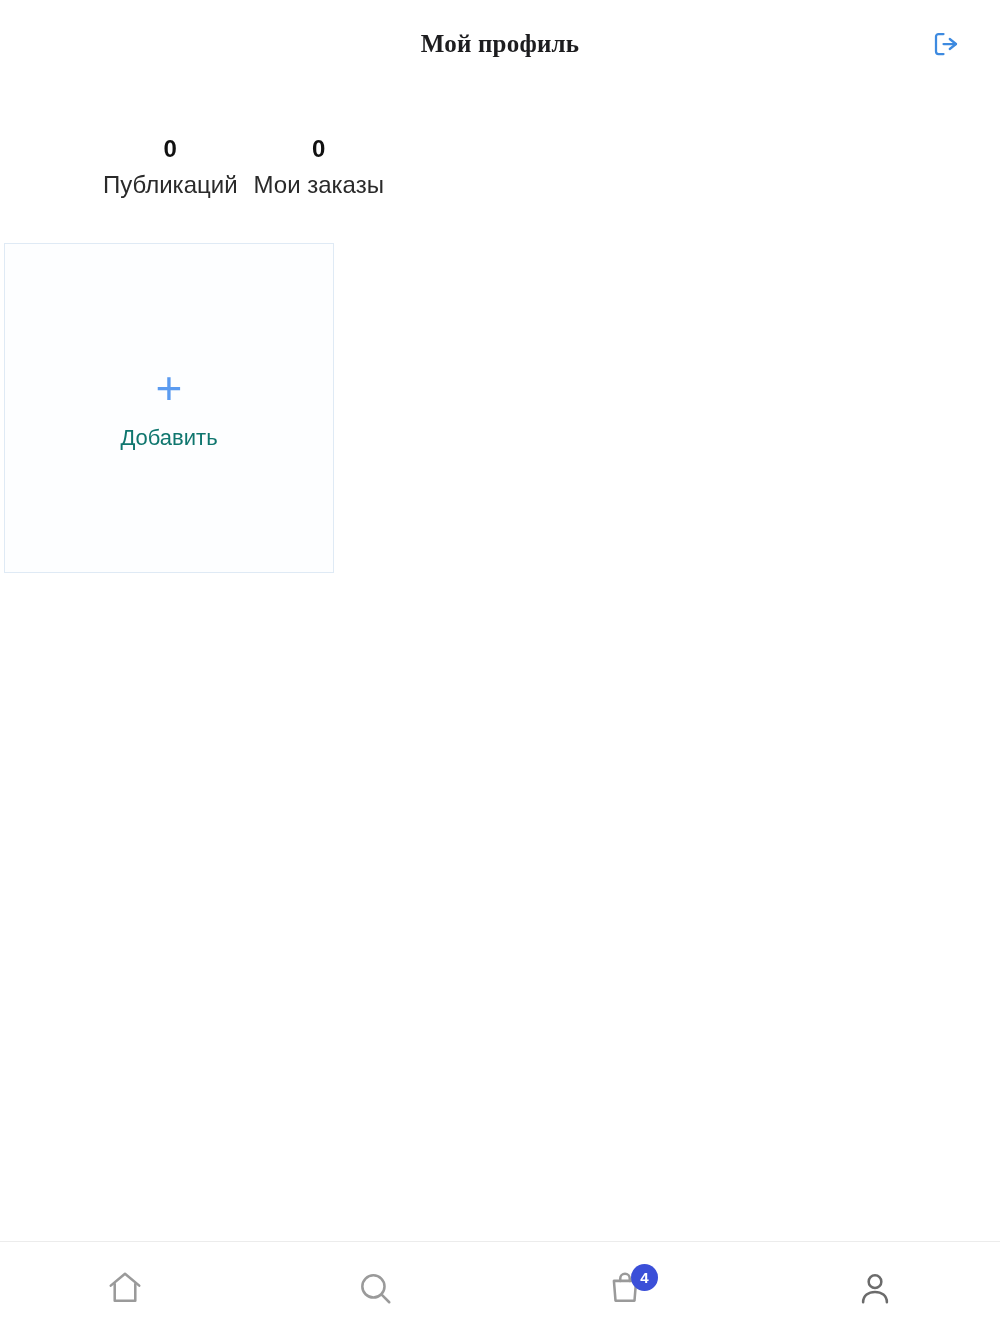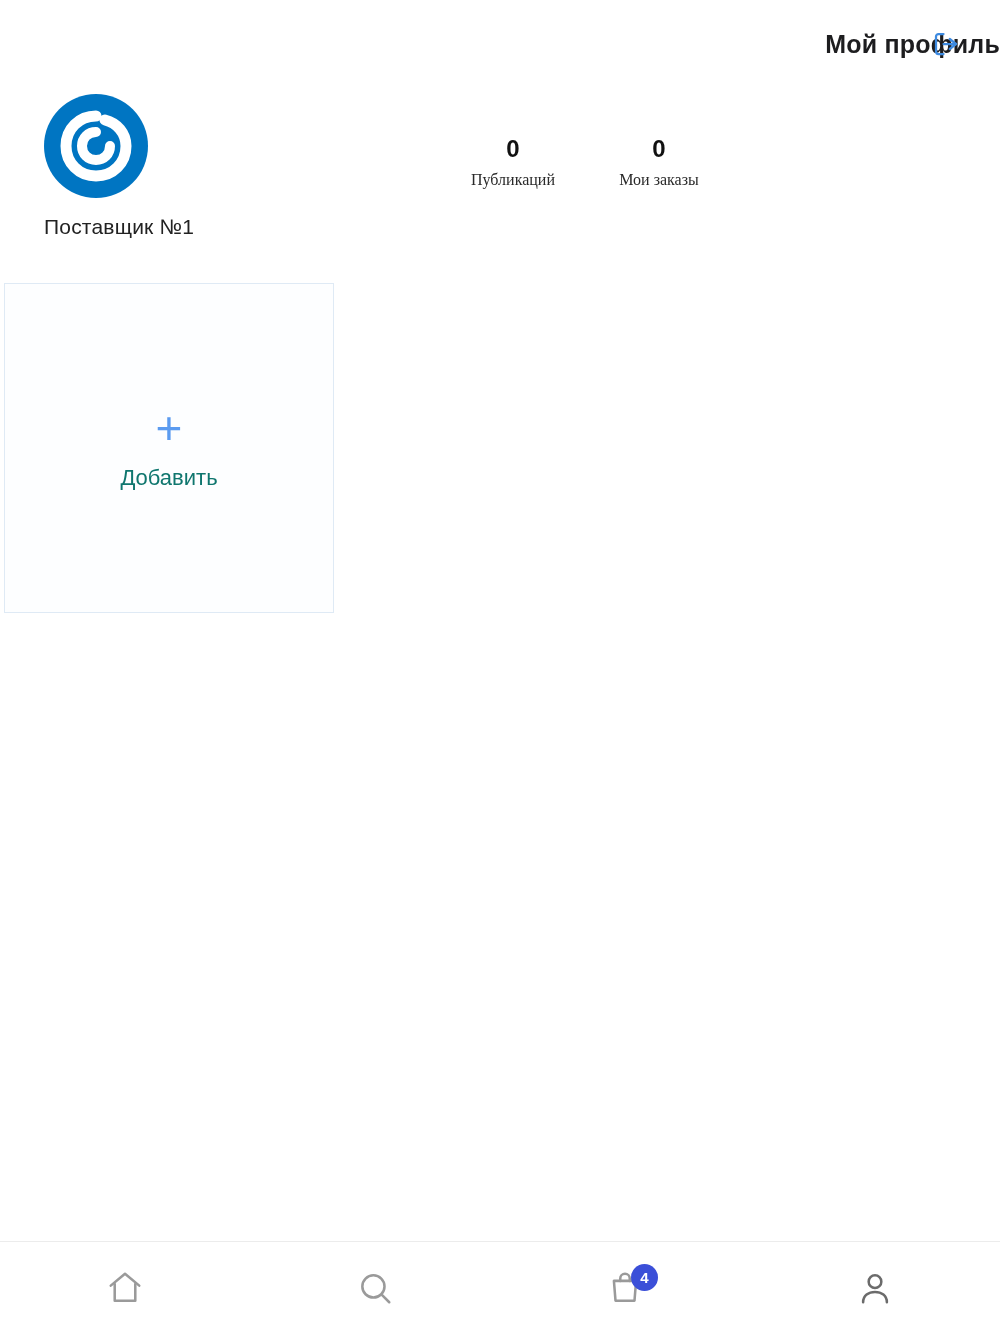--- a/index.html
+++ b/index.html
@@ -15,21 +15,22 @@
     position: relative;
     overflow: hidden;
   }
 
   
   .header {
     position: relative;
     height: 88px;
     display: flex;
     align-items: center;
-    justify-content: flex-end;
+    justify-content: center;
+    font-family: Liberation Serif, serif;
   }
   .header-title {
     font-size: 25px;
     font-weight: bold;
     color: #1d1d1f;
     letter-spacing: 0.2px;
   }
   .logout-btn {
     position: absolute;
     right: 34px;
@@ -84,24 +85,23 @@
     min-width: 130px;
     cursor: pointer;
   }
   .stat-value {
     font-size: 24px;
     font-weight: bold;
     color: #111;
     line-height: 1.25;
   }
   .stat-label {
-    font-size: 16px;
+    font-size: 24px;
     color: #2a2a2a;
     margin-top: 7px;
-    font-family: Liberation Serif, serif;
   }
 
   
   .cards-area {
     margin-top: 44px;
     padding-left: 4px;
   }
   .add-card {
     width: 330px;
     height: 330px;
@@ -174,30 +174,20 @@
   <div class="logout-btn">
     <svg width="30" height="30" viewBox="0 0 24 24" fill="none" stroke="#3d8ae0" stroke-width="1.8" stroke-linecap="round" stroke-linejoin="round">
       <path d="M10 4H6a2 2 0 0 0-2 2v12a2 2 0 0 0 2 2h4"></path>
       <polyline points="15 8 20 12 15 16"></polyline>
       <line x1="20" y1="12" x2="10" y2="12"></line>
     </svg>
   </div>
 </div>
 
 <div class="profile-row">
-  <div class="profile-left">
-    <div class="avatar">
-      <svg width="78" height="78" viewBox="0 0 78 78">
-        <path d="M39 9 C22 9 9 22 9 39 C9 56 22 69 39 69 C56 69 69 56 69 39 C69 26 60 16 48 13" fill="none" stroke="#ffffff" stroke-width="11" stroke-linecap="round"></path>
-        <path d="M39 25 C31 25 25 31 25 39 C25 47 31 53 39 53 C47 53 53 47 53 39" fill="none" stroke="#ffffff" stroke-width="10" stroke-linecap="round"></path>
-        <circle cx="39" cy="39" r="7" fill="#0075c2"></circle>
-      </svg>
-    </div>
-    <div class="avatar-name">Поставщик №1</div>
-  </div>
 
   <div class="stats">
     <div class="stat">
       <div class="stat-value">0</div>
       <div class="stat-label">Публикаций</div>
     </div>
     <div class="stat">
       <div class="stat-value">0</div>
       <div class="stat-label">Мои заказы</div>
     </div>

